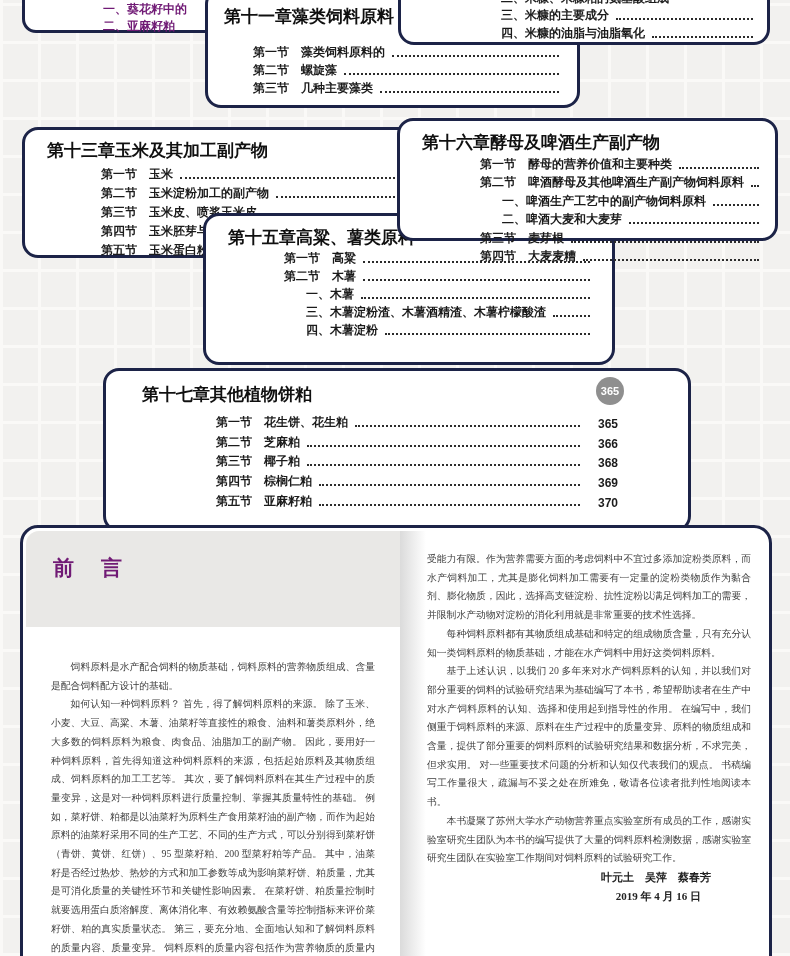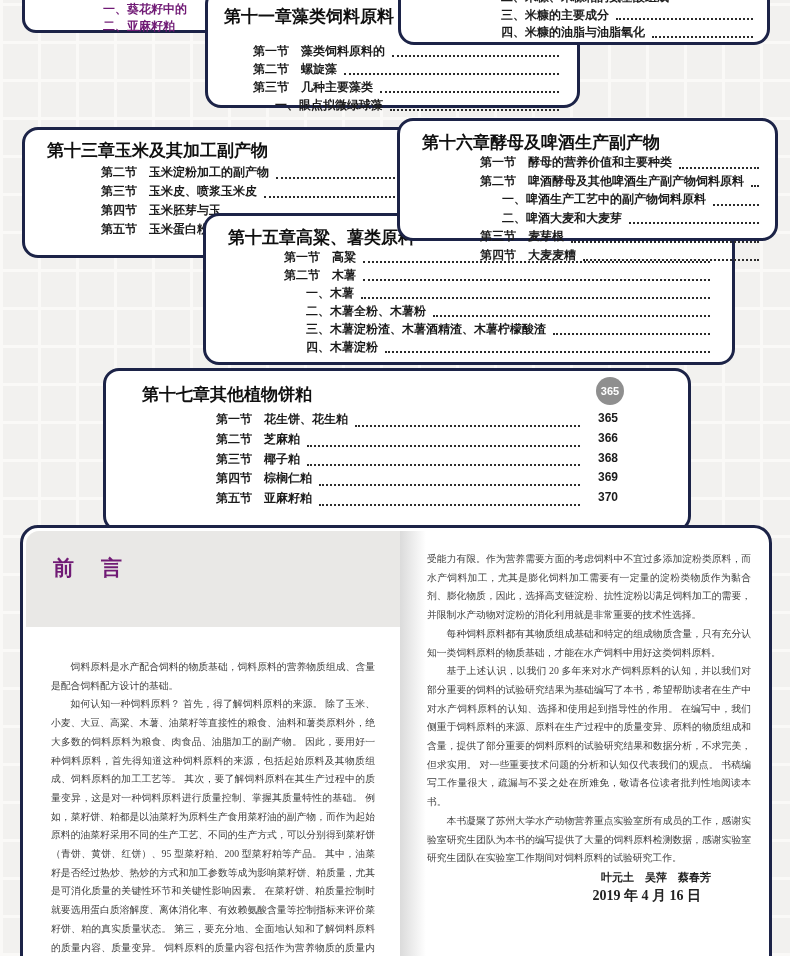--- a/index.html
+++ b/index.html
@@ -11,41 +11,41 @@
       repeating-linear-gradient(90deg,#faf9f7 0 3px,transparent 3px 38px);
     font-family:"Liberation Sans",sans-serif;
   }
   .card{
     position:absolute;background:#fff;border:3px solid #1c2347;
     border-radius:16px;box-sizing:border-box;
   }
   .chapter-head{position:absolute;display:flex;font-weight:700;
     font-size:17px;color:#101010;white-space:nowrap;align-items:baseline;}
   .toc-rows{position:absolute;}
-  .trow{display:flex;height:var(--rh,18px);
+  .trow{display:flex;align-items:flex-end;height:var(--rh,18px);
     font-size:12px;font-weight:600;color:#1b1b1b;white-space:nowrap;}
   .trow.indent{padding-left:22px;}
   .dots{flex:1;border-bottom:2px dotted #2b2b2b;margin:0 2px 4px 7px;min-width:0;}
   .pagenum{width:36px;text-align:right;font-weight:600;color:#1b1b1b;}
   .badge{position:absolute;width:28px;height:28px;border-radius:50%;
     background:#8f8f8f;color:#fff;font-size:11px;font-weight:700;
     display:flex;align-items:center;justify-content:center;}
   .plain-row{font-size:12px;font-weight:600;color:#701a75;height:17px;white-space:nowrap;}
   
   .band{position:absolute;background:#e9e8e6;border-radius:13px 0 0 0;}
   .preface-title{position:absolute;font-size:21px;font-weight:700;
     letter-spacing:3px;color:#701a75;}
   .col{position:absolute;font-size:9.8px;line-height:18.7px;color:#3d3d3d;
     text-align:justify;font-family:"Liberation Serif",serif;}
   .col p{margin:0;text-indent:2em;}
   .col p.noindent{text-indent:0;}
   .sig{margin-top:8px;text-align:right;padding-right:40px;font-weight:700;
     font-size:11px;color:#222;text-indent:0;}
   .dateline{text-align:right;padding-right:50px;font-weight:700;
-    font-size:14px;color:#222;margin-top:3px;text-indent:0;}
+    font-size:11px;color:#222;margin-top:3px;text-indent:0;}
   .gutter{position:absolute;background:linear-gradient(to right,rgba(90,90,90,.22),rgba(90,90,90,0));}
 </style>
 </head>
 <body>
 
 <div id="screen">
 
   <div class="card" style="left:22px;top:-20px;width:392px;height:53px;border-radius:14px;z-index:1;">
     <div style="position:absolute;left:78px;top:18px;">
       <div class="plain-row">一、葵花籽中的</div>
@@ -64,24 +64,20 @@
         <span class="dots"></span>
       </div>
       <div class="trow">
         <span>第二节　螺旋藻</span>
         <span class="dots"></span>
       </div>
       <div class="trow">
         <span>第三节　几种主要藻类</span>
         <span class="dots"></span>
       </div>
-      <div class="trow indent">
-        <span>一、眼点拟微绿球藻</span>
-        <span class="dots"></span>
-      </div>
     </div>
   </div>
 
   <div class="card" style="left:398px;top:-32px;width:372px;height:77px;z-index:3;">
     <div class="toc-rows" style="left:100px;top:18px;right:12px;--rh:17.5px;">
       <div class="trow">
         <span>二、米糠、米糠粕的氨基酸组成</span>
       </div>
       <div class="trow">
         <span>三、米糠的主要成分</span>
@@ -94,58 +90,58 @@
     </div>
   </div>
 
   <div class="card" style="left:22px;top:127px;width:396px;height:131px;z-index:1;">
     <div class="chapter-head" style="left:22px;top:9px;">
       <span>第十三章</span>
       <span>玉米及其加工副产物</span>
     </div>
     <div class="toc-rows" style="left:76px;top:34px;right:14px;--rh:19px;">
       <div class="trow">
+        <span>第一节　玉米</span>
+        <span class="dots"></span>
+      </div>
+      <div class="trow">
         <span>第二节　玉米淀粉加工的副产物</span>
         <span class="dots"></span>
       </div>
       <div class="trow">
         <span>第三节　玉米皮、喷浆玉米皮</span>
         <span class="dots"></span>
       </div>
       <div class="trow">
         <span>第四节　玉米胚芽与玉</span>
         <span class="dots"></span>
       </div>
       <div class="trow">
         <span>第五节　玉米蛋白粉</span>
         <span class="dots"></span>
       </div>
     </div>
   </div>
 
-  <div class="card" style="left:203px;top:213px;width:532px;height:152px;z-index:2;">
+  <div class="card" style="left:203px;top:213px;width:412px;height:152px;z-index:2;">
     <div class="chapter-head" style="left:22px;top:10px;">
       <span>第十五章</span>
       <span>高粱、薯类原料</span>
     </div>
     <div class="toc-rows" style="left:78px;top:33px;right:20px;--rh:18px;">
       <div class="trow">
         <span>第一节　高粱</span>
         <span class="dots"></span>
       </div>
       <div class="trow">
         <span>第二节　木薯</span>
         <span class="dots"></span>
       </div>
       <div class="trow indent">
         <span>一、木薯</span>
-        <span class="dots"></span>
-      </div>
-      <div class="trow indent">
-        <span>二、木薯全粉、木薯粉</span>
         <span class="dots"></span>
       </div>
       <div class="trow indent">
         <span>三、木薯淀粉渣、木薯酒精渣、木薯柠檬酸渣</span>
         <span class="dots"></span>
       </div>
       <div class="trow indent">
         <span>四、木薯淀粉</span>
         <span class="dots"></span>
       </div>

